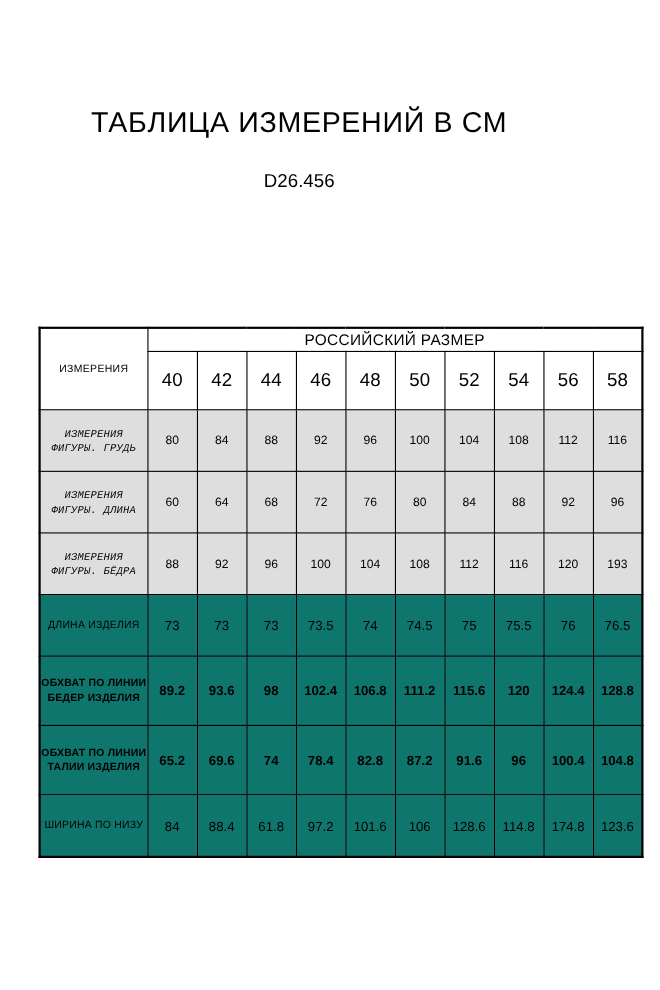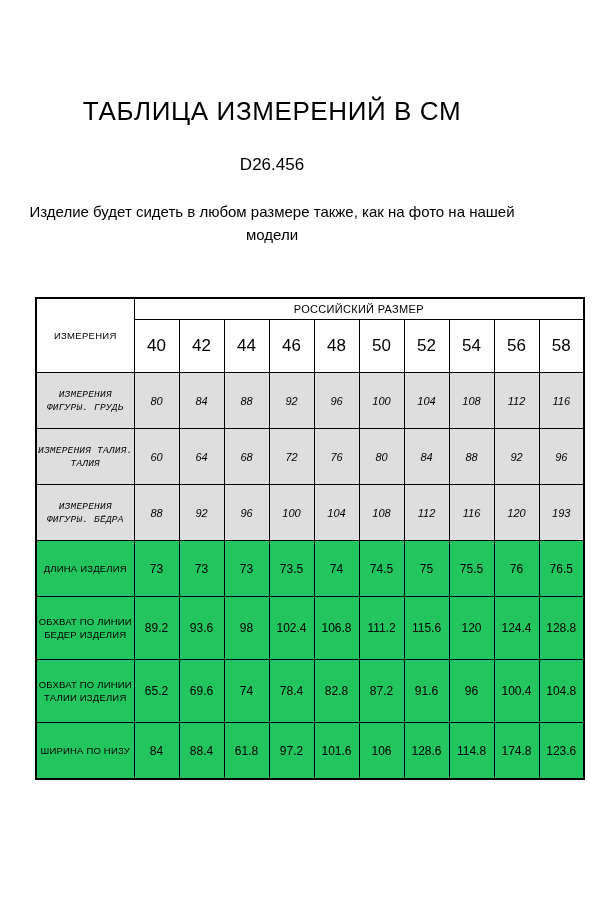--- a/index.html
+++ b/index.html
@@ -81,21 +81,21 @@
     font-weight: normal;
   }
 
   
   col.label-col { width: 98px; }
   col.size-col  { width: 45px; }
 
   
   .hdr-group {
     height: 20px;
-    font-size: 11px;
+    font-size: 14px;
     letter-spacing: 0.3px;
     font-weight: 400;
   }
 
   .hdr-measure {
     font-size: 9.5px;
     letter-spacing: 0.3px;
     font-weight: 400;
   }
 
@@ -121,47 +121,46 @@
 
   .row-label-plain {
     font-weight: bold;
   }
 
   .cell-val {
     font-size: 12px;
   }
 
   .cell-val-italic {
-    font-style: italic;
     font-size: 11px;
   }
 
   tr.shaded td {
     background: #dedede;
     height: 55px;
   }
 
   tr.plain td {
-    background: #22c55e;
+    background: #0f766e;
     height: 55px;
   }
 
   tr.tall td {
     height: 62px;
+    font-weight: bold;
   }
 </style>
 </head>
 <body>
 
 <div class="page">
 
   <div class="heading">
     <h1 class="title">ТАБЛИЦА ИЗМЕРЕНИЙ В СМ</h1>
     <p class="product-code">D26.456</p>
-    <p class="subtitle">Изделие будет сидеть в любом размере также, как на фото на нашей модели</p>
   </div>
 
   <div class="table-wrap">
     <table class="size-table">
       <colgroup>
         <col class="label-col">
       <col class="size-col">
           <col class="size-col">
           <col class="size-col">
           <col class="size-col">
@@ -198,21 +197,21 @@
             <td class="cell-val cell-val-italic">88</td>
             <td class="cell-val cell-val-italic">92</td>
             <td class="cell-val cell-val-italic">96</td>
             <td class="cell-val cell-val-italic">100</td>
             <td class="cell-val cell-val-italic">104</td>
             <td class="cell-val cell-val-italic">108</td>
             <td class="cell-val cell-val-italic">112</td>
             <td class="cell-val cell-val-italic">116</td>
           </tr>
           <tr class="shaded">
-            <td class="row-label row-label-italic">ИЗМЕРЕНИЯ ТАЛИЯ. ТАЛИЯ</td>
+            <td class="row-label row-label-italic">ИЗМЕРЕНИЯ ФИГУРЫ. ДЛИНА</td>
             <td class="cell-val cell-val-italic">60</td>
             <td class="cell-val cell-val-italic">64</td>
             <td class="cell-val cell-val-italic">68</td>
             <td class="cell-val cell-val-italic">72</td>
             <td class="cell-val cell-val-italic">76</td>
             <td class="cell-val cell-val-italic">80</td>
             <td class="cell-val cell-val-italic">84</td>
             <td class="cell-val cell-val-italic">88</td>
             <td class="cell-val cell-val-italic">92</td>
             <td class="cell-val cell-val-italic">96</td>

